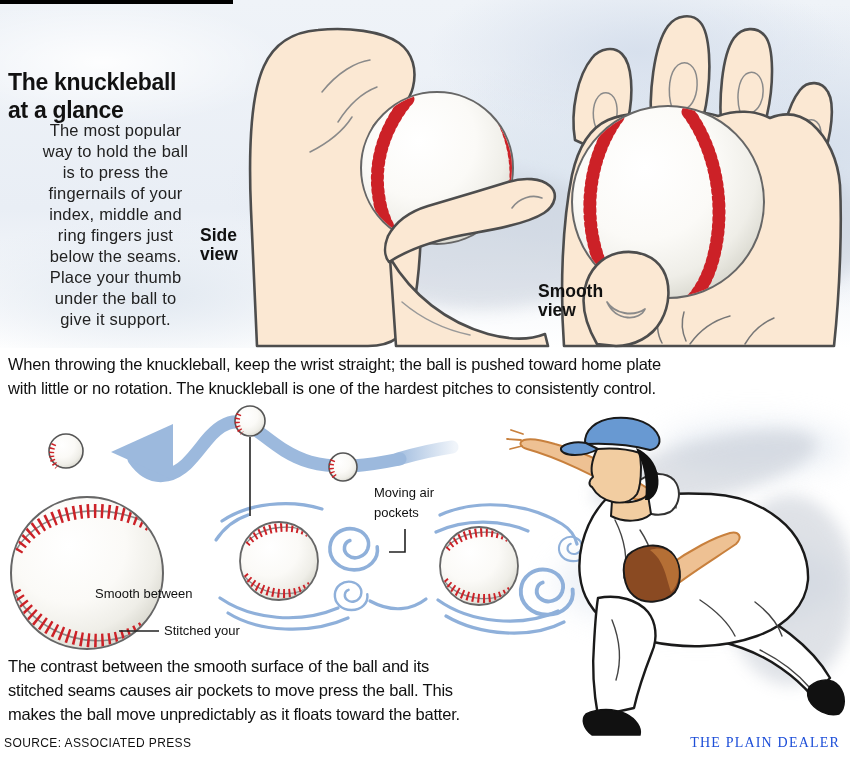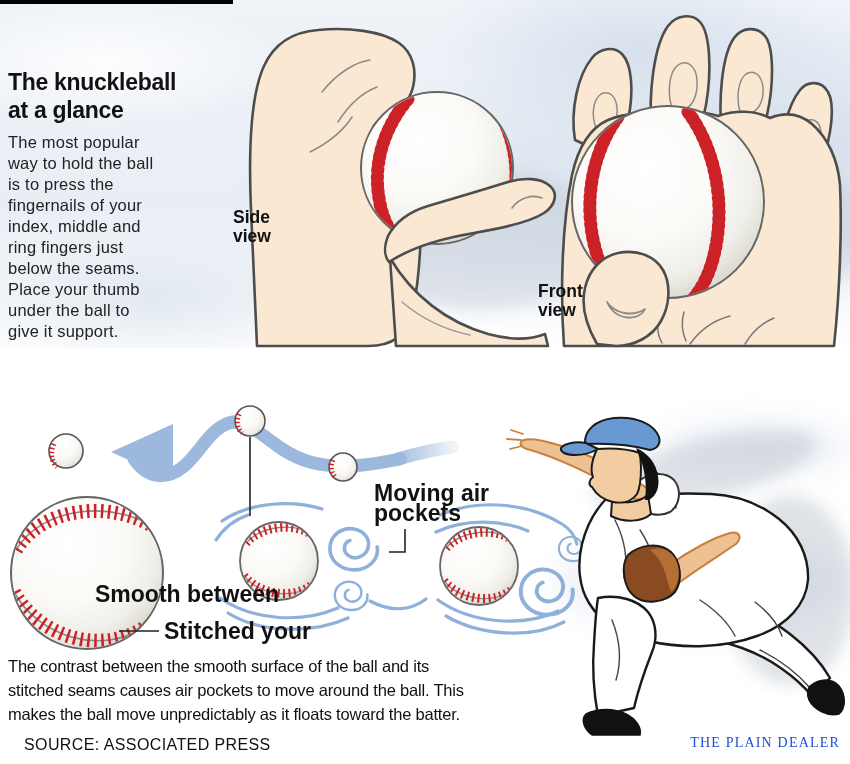--- a/index.html
+++ b/index.html
@@ -11,31 +11,31 @@
       radial-gradient(ellipse 300px 120px at 75% 15%, #d7e0ed 0%, rgba(215,224,237,0) 70%),
       radial-gradient(ellipse 420px 170px at 62% 55%, #dde6f0 0%, rgba(221,230,240,0) 72%),
       radial-gradient(ellipse 500px 220px at 92% 45%, #d4deeb 0%, rgba(212,222,235,0) 70%),
       radial-gradient(ellipse 320px 110px at 18% 85%, #e2e9f1 0%, rgba(226,233,241,0) 70%),
       linear-gradient(180deg, #eff3f8 0%, #e9eef5 60%, #ffffff 100%);}
   .cloud-low{position:absolute;border-radius:50%;filter:blur(14px);opacity:.55;background:#e0e7f0;}
   .top-rule{position:absolute;left:0;top:0;width:233px;height:4px;background:#000;}
   .svg-layer{position:absolute;left:0;top:0;width:850px;height:764px;}
   .txt{position:absolute;white-space:pre-line;}
   .title{left:8px;top:48px;font-size:23px;line-height:28px;font-weight:bold;letter-spacing:-.3px;color:#111;margin-top:20px;}
-  .intro{left:8px;top:132px;width:215px;font-size:16.5px;line-height:21px;letter-spacing:.2px;color:#222;}
+  .intro{left:8px;top:120px;width:215px;font-size:16.5px;line-height:21px;letter-spacing:.2px;color:#222;text-align:center;}
   .grip-label{font-size:17.5px;line-height:19px;font-weight:bold;color:#111;}
-  .side-label{left:200px;top:208px;margin-left:33px;}
+  .side-label{left:200px;top:226px;}
   .front-label{left:538px;top:282px;}
   .throw-note{left:8px;top:352px;width:835px;font-size:16.5px;line-height:24px;letter-spacing:-.2px;color:#111;}
-  .flight-label{font-size:23px;line-height:20px;font-weight:bold;color:#111;}
+  .flight-label{font-size:13px;line-height:20px;font-weight:normal;color:#111;}
   .air-label{left:374px;top:483px;}
   .smooth-label{left:95px;top:584px;}
   .seams-label{left:164px;top:621px;}
   .explanation{left:8px;top:654px;width:620px;font-size:16.5px;line-height:24px;letter-spacing:-.2px;color:#111;}
-  .source{position:absolute;left:24px;top:736px;font-size:16px;letter-spacing:.4px;color:#111;}
+  .source{position:absolute;left:4px;top:736px;font-size:12px;letter-spacing:.4px;color:#111;}
   .credit{position:absolute;right:10px;top:735px;font-family:"Liberation Serif",serif;
           font-size:14px;letter-spacing:1.2px;color:#1d4ed8;}
 </style>
 </head>
 <body>
 
 <div class="scene">
   <div class="sky"></div>
   <div class="cloud-low" style="left:555px;top:535px;width:290px;height:95px;"></div>
   <div class="cloud-low" style="left:660px;top:420px;width:190px;height:55px;"></div>
@@ -244,24 +244,26 @@
 is to press the
 fingernails of your
 index, middle and
 ring fingers just
 below the seams.
 Place your thumb
 under the ball to
 give it support.</div>
   <div class="txt grip-label side-label">Side
 view</div>
-  <div class="txt grip-label front-label">Front
+  <div class="txt grip-label front-label">Smooth
 view</div>
+  <div class="txt throw-note">When throwing the knuckleball, keep the wrist straight; the ball is pushed toward home plate
+with little or no rotation.  The knuckleball is one of the hardest pitches to consistently control.</div>
   <div class="txt flight-label air-label">Moving air
 pockets</div>
   <div class="txt flight-label smooth-label">Smooth between</div>
   <div class="txt flight-label seams-label">Stitched your</div>
   <div class="txt explanation">The contrast between the smooth surface of the ball and its
-stitched seams causes air pockets to move around the ball. This
+stitched seams causes air pockets to move press the ball. This
 makes the ball move unpredictably as it floats toward the batter.</div>
   <div class="source">SOURCE: ASSOCIATED PRESS</div>
   <div class="credit">THE PLAIN DEALER</div>
 </div>
 
 </body></html>

